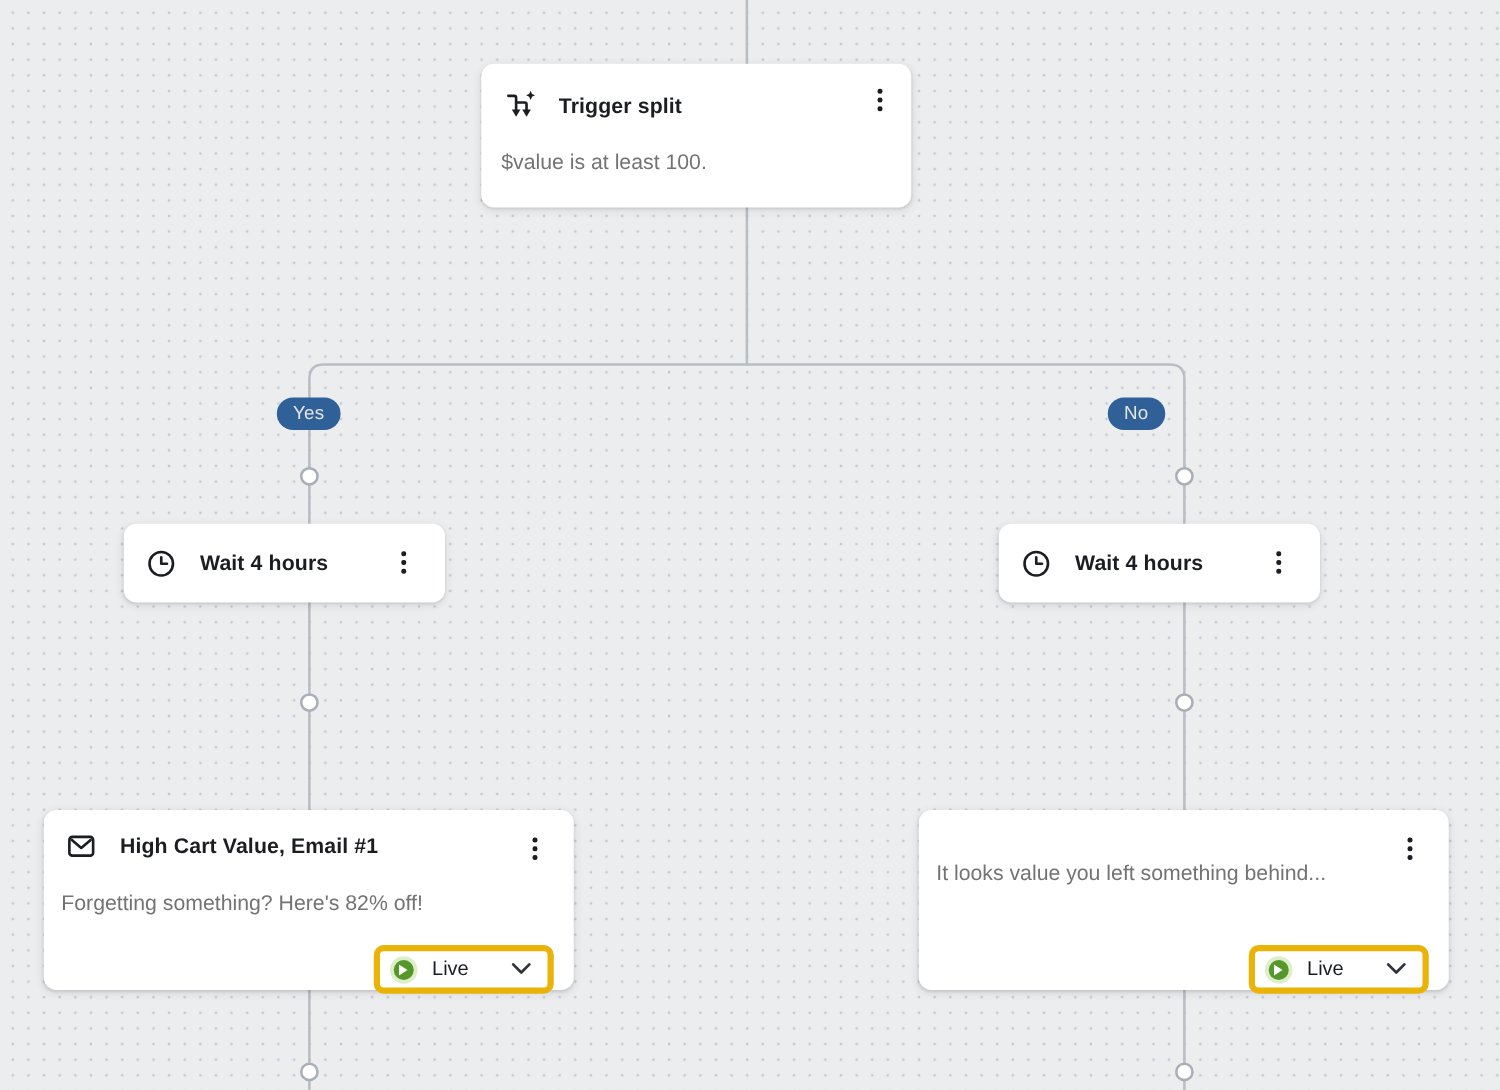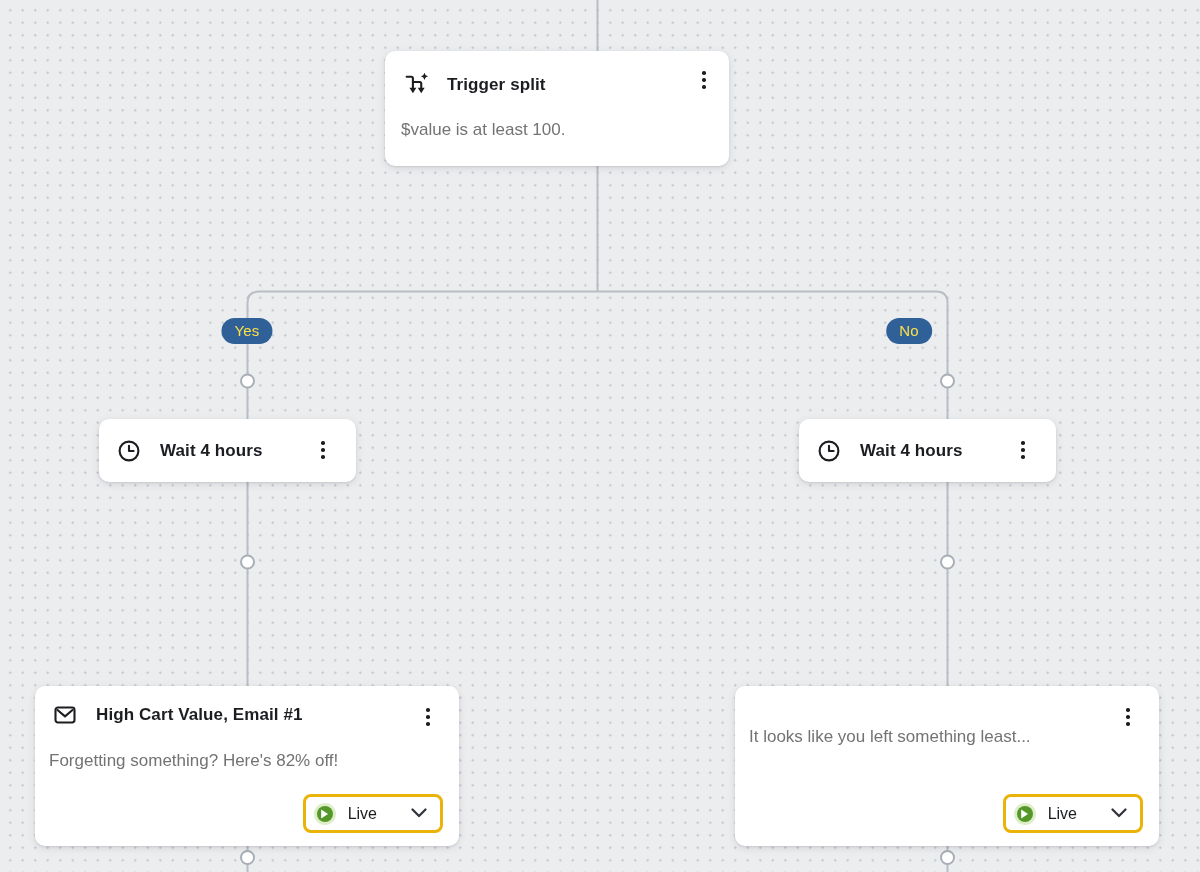--- a/index.html
+++ b/index.html
@@ -31,40 +31,40 @@
     display:flex;flex-direction:column;align-items:center;justify-content:center;gap:3.5px;
     background:none;border:none;cursor:pointer;padding:0;
   }
   .kebab i{width:3.6px;height:3.6px;border-radius:50%;background:#1b1d21;display:block;}
   .trigger-card{left:385px;top:51px;width:344px;height:115px;padding:21px 20px 0 18px;}
   .trigger-card .node-sub{margin-top:23px;margin-left:-2px;}
   .wait-card{top:419px;width:257px;height:63px;padding:0 18px;display:flex;align-items:center;}
   .wait-yes{left:99px;}
   .wait-no{left:799px;}
   .wait-card .kebab{top:16px;right:20px;}
-  .email-card{top:686px;width:424px;height:160px;padding:17px 16px 0 18px;}
+  .email-card{top:648px;width:424px;height:144px;padding:17px 16px 0 18px;}
   .email-yes{left:35px;}
   .email-no{left:735px;}
   .email-card .kebab{top:16px;right:18px;}
   .email-card .node-sub{margin-top:24px;margin-left:-4px;}
   .status-row{position:absolute;right:16px;top:108px;}
   .status-btn{
     display:inline-flex;align-items:center;height:39px;box-sizing:border-box;
-    background:#fff;border:3px solid #eab308;border-radius:8px;cursor:pointer;
+    background:#fff;border:5px solid #eab308;border-radius:8px;cursor:pointer;
     padding:0 13px 0 8px;font-family:inherit;
   }
   .live-dot{width:22px;height:22px;border-radius:50%;background:var(--live-dot-halo);
     display:inline-flex;align-items:center;justify-content:center;margin-right:12px;}
   .live-dot-inner{width:16px;height:16px;border-radius:50%;background:var(--live-dot-green);
     display:inline-flex;align-items:center;justify-content:center;}
   .live-dot-inner svg{display:block;}
   .status-label{font-size:16px;color:#1b1d21;margin-right:34px;}
   .branch-pill{
     position:absolute;z-index:2;top:318px;transform:translateX(-50%);
-    background:var(--branch-pill-bg);color:#fde047;font-size:15px;line-height:26px;
+    background:var(--branch-pill-bg);color:#e5e5e5;font-size:15px;line-height:26px;
     padding:0 13px;border-radius:13px;letter-spacing:.2px;
   }
   .pill-yes{left:247px;}
   .pill-no{left:909px;}
 </style>
 </head>
 <body style="--branch-pill-bg: #2f6098; --live-dot-green: #559729; --live-dot-halo: #ddeec9;">
 
 <svg class="connector-svg" width="1200" height="872" viewBox="0 0 1200 872">
   <path d="M597.5,0 V291.5" fill="none" stroke="#b9bdc4" stroke-width="2"></path>
@@ -162,21 +162,21 @@
       <span>
         <svg width="16" height="10" viewBox="0 0 16 10" fill="none" stroke="#30333a" stroke-width="2.2" stroke-linecap="round" stroke-linejoin="round">
           <polyline points="1.5,1.5 8,8 14.5,1.5"></polyline>
         </svg>
       </span>
     </button>
   </div>
 </div>
 
 <div class="card email-card email-no">
-  <div class="node-sub">It looks like you left something least...</div>
+  <div class="node-sub">It looks value you left something behind...</div>
   <button class="kebab" aria-label="more">
     <i></i>
       <i></i>
       <i></i>
   </button>
   <div class="status-row">
     <button class="status-btn">
       <span class="live-dot">
         <span class="live-dot-inner">
           <svg width="9" height="10" viewBox="0 0 9 10">

